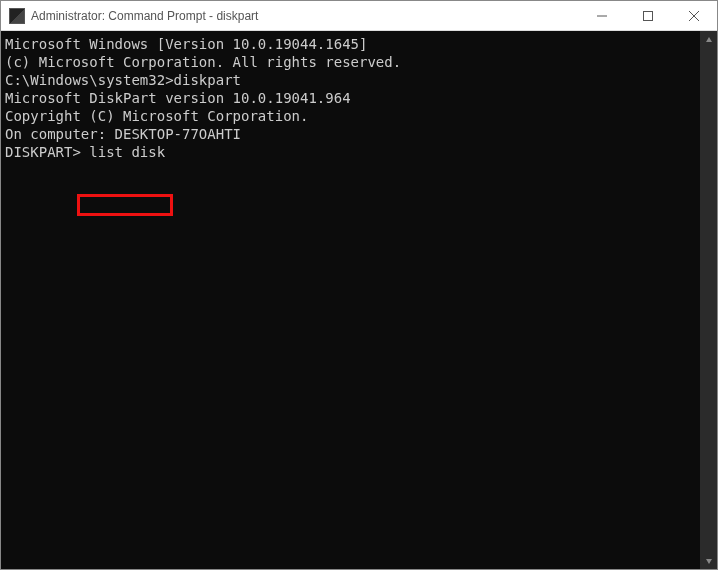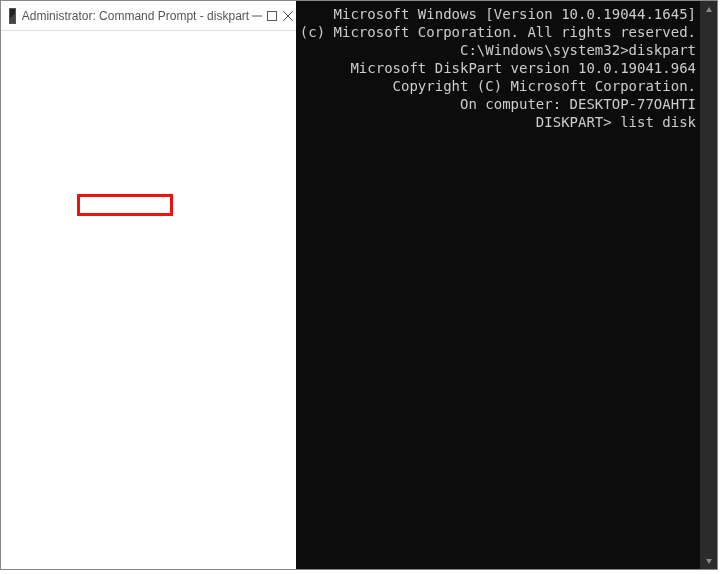--- a/index.html
+++ b/index.html
@@ -12,21 +12,21 @@
     background: #fff;
     overflow: hidden;
     position: relative;
   }
   .window {
     width: 718px;
     height: 570px;
     border: 1px solid #888;
     background: #fff;
     display: flex;
-    flex-direction: row;
+    flex-direction: column;
     position: relative;
   }
   .titlebar {
     height: 30px;
     background: #fff;
     display: flex;
     align-items: center;
     border-bottom: 1px solid #ddd;
   }
   .titlebar .icon {
@@ -50,21 +50,20 @@
     align-items: center;
     justify-content: center;
     color: #555;
   }
   .winbtn svg { width: 10px; height: 10px; stroke: #555; stroke-width: 1; fill: none; }
   .content {
     flex: 1;
     display: flex;
     background: #8b5cf6;
     position: relative;
-    text-align: right;
   }
   .terminal {
     flex: 1;
     background: #0c0c0c;
     color: #ccc;
     font-family: Consolas, "Lucida Console", monospace;
     font-size: 14px;
     line-height: 18px;
     padding: 4px 4px 0 4px;
     white-space: pre;

